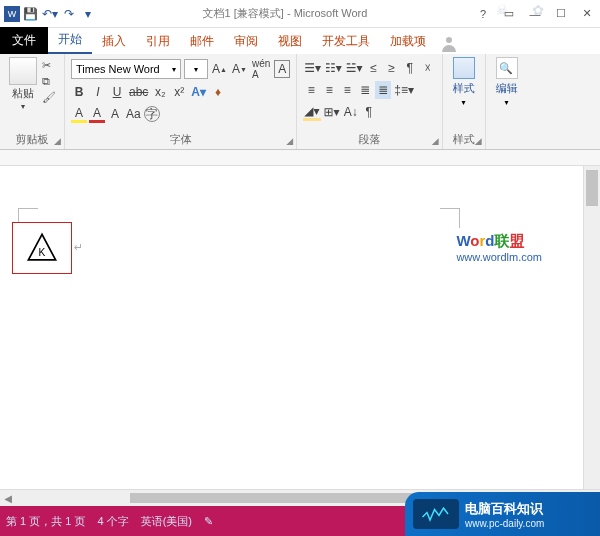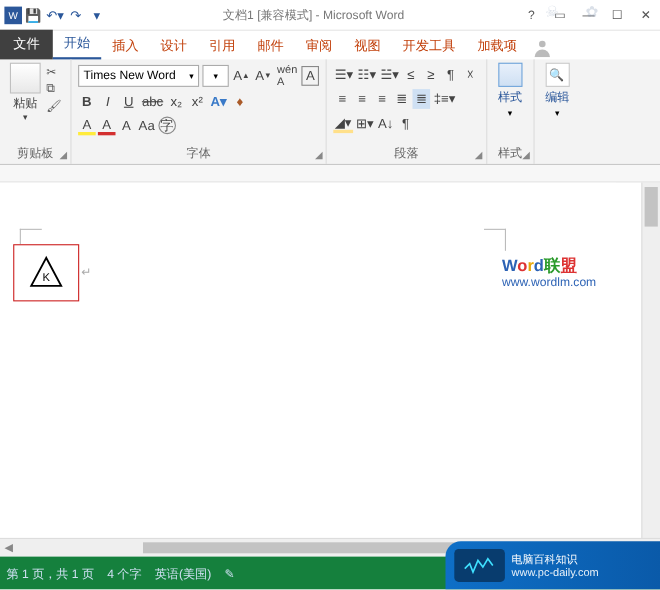--- a/index.html
+++ b/index.html
@@ -6,21 +6,21 @@
 body { width:600px; height:536px; overflow:hidden; background:#fff; position:relative; }
 .titlebar { height:28px; background:#fff; display:flex; align-items:center; font-size:11px; color:#666; border-bottom:1px solid #e0e0e0; }
 .titlebar .qat { display:flex; gap:3px; padding:0 4px; align-items:center; }
 .titlebar .qat .qi { width:16px; height:16px; display:inline-flex; align-items:center; justify-content:center; color:#2a579a; font-size:12px; }
 .titlebar .title { flex:1; text-align:center; font-size:11px; color:#777; }
 .win-controls { display:flex; gap:0; }
 .win-controls span { width:26px; height:20px; display:inline-flex; align-items:center; justify-content:center; color:#555; font-size:11px; }
 .tabs { height:26px; display:flex; align-items:end; font-size:12px; background:#fff; }
 .tabs .tab { padding:4px 10px; color:#c2410c; cursor:pointer; }
 .tabs .tab.home { color:#2b579a; border-bottom:2px solid #2b579a; }
-.tabs .tab.file { background:#404040; color:#fff; padding:5px 12px; }
+.tabs .tab.file { background:#000000; color:#fff; padding:5px 12px; }
 .tabs .help { margin-left:auto; padding:4px 6px; color:#2b579a; }
 .tabs .user { width:26px; height:22px; display:inline-flex; align-items:center; justify-content:center; }
 .ribbon { height:96px; background:#f3f3f3; border-bottom:1px solid #c8c8c8; display:flex; font-size:11px; }
 .group { border-right:1px solid #dcdcdc; padding:3px 6px 2px; display:flex; flex-direction:column; }
 .group .gbody { flex:1; display:flex; }
 .group .glabel { text-align:center; font-size:11px; color:#666; padding-top:2px; position:relative; }
 .group .glabel .dlg { position:absolute; right:-3px; bottom:1px; font-size:9px; color:#888; }
 .clip .big { width:34px; display:flex; flex-direction:column; align-items:center; gap:1px; color:#444;text-align:center; }
 .clip .big .ico { width:28px; height:28px; background:linear-gradient(#fff,#e8e8e8); border:1px solid #c0c0c0; }
 .clip .side { width:18px; display:flex; flex-direction:column; gap:3px; padding:2px; }
@@ -49,27 +49,27 @@
 .triangle-box { position:absolute; top:56px; left:12px; width:60px; height:52px; border:1.5px solid #cc2020; background:#fff; display:flex; align-items:center; justify-content:center; }
 .triangle-box svg { width:34px; height:34px; }
 .watermark { position:absolute; right:18px; top:66px; text-align:left; font-size:15px; font-weight:bold; font-family:Arial; }
 .watermark .c1{color:#2d63b5}.watermark .c2{color:#d33}.watermark .c3{color:#e8a80a}.watermark .c4{color:#2d63b5}.watermark .c5{color:#2a9a2a}.watermark .c7{color:#d33}
 .watermark .url { color:#2d63b5; font-size:11px; font-weight:normal; }
 .vscroll { position:absolute; right:0; top:166px; width:17px; height:338px; background:#efefef; border-left:1px solid #ddd; }
 .vscroll .thumb { position:absolute; top:4px; left:2px; width:12px; height:36px; background:#c3c3c3; }
 .hscroll { position:absolute; left:0; bottom:30px; width:600px; height:17px; background:#efefef; border-top:1px solid #ddd; display:flex; align-items:center; }
 .hscroll .arr { width:16px; text-align:center; color:#888; font-size:10px; }
 .hscroll .thumb { flex:0 0 auto; width:340px; height:10px; background:#c3c3c3; margin:0 auto; }
-.statusbar { position:absolute; bottom:0; left:0; width:600px; height:30px; background:#15803d; color:#cfe0f3; font-size:11px; display:flex; align-items:center; padding:0 6px; gap:12px; }
+.statusbar { position:absolute; bottom:0; left:0; width:600px; height:30px; background:#be185d; color:#cfe0f3; font-size:11px; display:flex; align-items:center; padding:0 6px; gap:12px; }
 .statusbar .sview { display:flex; gap:6px; margin-left:auto; }
 .statusbar .sview span { width:18px; height:16px; border:1px solid #7ea6d1; display:inline-flex; align-items:center; justify-content:center; font-size:9px; }
 .pcbanner { position:absolute; right:0; bottom:0; height:44px; width:195px; background:linear-gradient(90deg,#0e6fc7,#0a5aa9); border-top-left-radius:14px; display:flex; align-items:center; gap:6px; padding:0 8px; color:#fff; z-index:50; }
 .pcbanner .monitor { width:46px; height:30px; background:#083c6e; border-radius:4px; display:flex; align-items:center; justify-content:center; }
 .pcbanner .monitor svg { width:30px; height:20px; }
-.pcbanner .txt1 { font-size:10px; font-weight:normal; }
+.pcbanner .txt1 { font-size:13px; font-weight:bold; }
 .pcbanner .txt2 { font-size:10px; opacity:.9; }
 </style>
 </head>
 <body>
 
 <div class="ghost-icons">
   <span>☠</span>
   <span>✿</span>
 </div>
 
@@ -88,21 +88,20 @@
     <span>—</span>
     <span>☐</span>
     <span>✕</span>
   </div>
 </div>
 
 <div class="tabs">
   <div class="tab file">文件</div>
   <div class="tab home">开始</div>
   <div class="tab">插入</div>
-  <div class="tab">设计</div>
   <div class="tab">引用</div>
   <div class="tab">邮件</div>
   <div class="tab">审阅</div>
   <div class="tab">视图</div>
   <div class="tab">开发工具</div>
   <div class="tab">加载项</div>
   <div class="user">
       <svg width="18" height="18">
         <circle cx="9" cy="6" r="3" fill="#bbb"></circle>
         <path d="M2 18 a7 7 0 0 1 14 0" fill="#bbb"></path>

